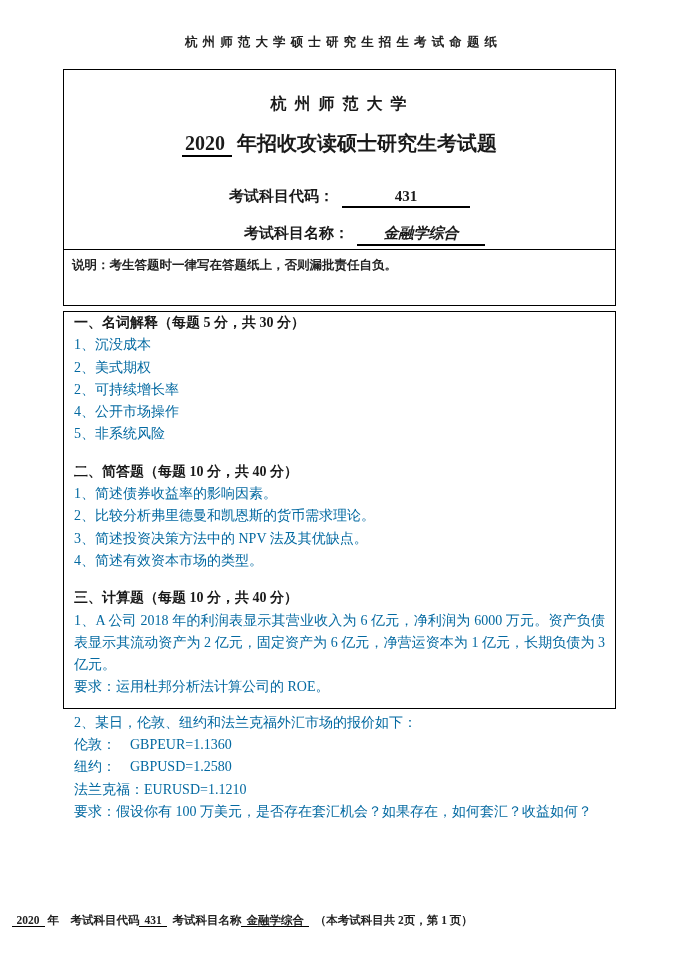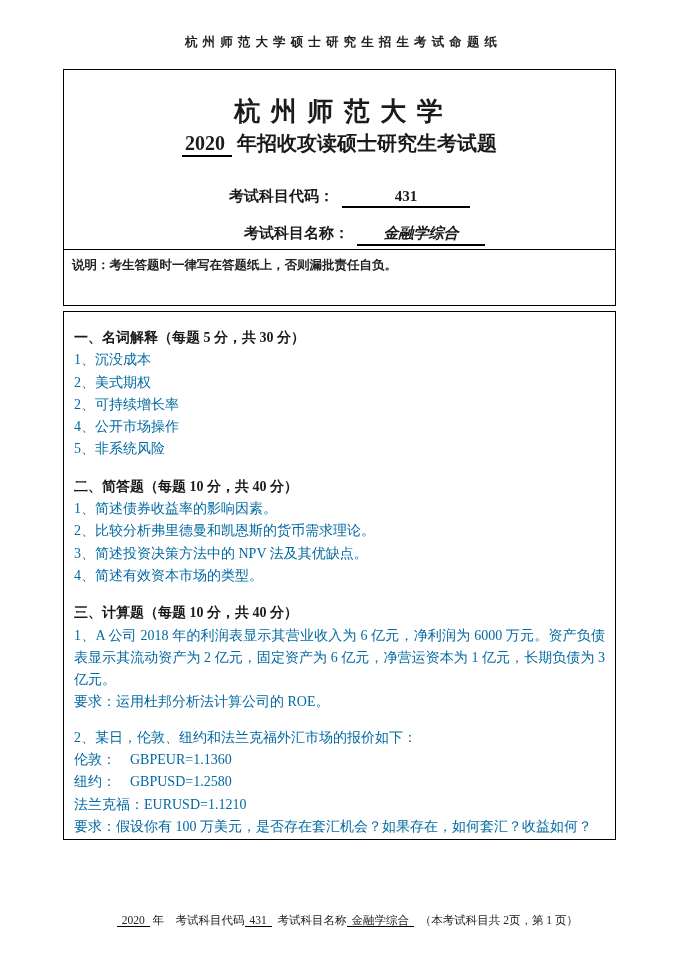--- a/index.html
+++ b/index.html
@@ -16,27 +16,27 @@
     text-align: center; font-size: 12.5px; font-weight: bold; letter-spacing: 1px;
     color: #222;
   }
 
   .box {
     position: absolute; left: 63px; width: 553px;
     border: 1.5px solid #000; box-sizing: border-box; background: #fff;
   }
   .box-title { top: 69px; height: 237px; }
   .box-questions {
-    top: 311px; height: 529px;
-    padding: 15px 10px; font-size: 14px; line-height: 22.3px;
+    top: 311px; height: 398px;
+    padding: 0 10px; font-size: 14px; line-height: 22.3px;
   }
 
   .university {
     position: absolute; top: 24px; left: 0; width: 100%;
-    text-align: center; font-size: 26px; font-weight: bold; letter-spacing: 2px;
+    text-align: center; font-size: 16px; font-weight: bold; letter-spacing: 2px;
   }
   .subtitle {
     position: absolute; top: 60px; left: 0; width: 100%;
     text-align: center; font-size: 20px; font-weight: bold;
   }
   .subtitle .year {
     border-bottom: 2px solid #000; padding: 0 7px 1px 3px; margin-right: 5px;
   }
 
   .field-row { position: absolute; left: 165px; font-size: 15px; font-weight: bold; }
@@ -56,21 +56,21 @@
 
   .section-heading { font-weight: bold; }
   .gap-top { margin-top: 15px; }
   .gap-top-sm { margin-top: 13px; }
   .q-line { color: #0369a1; }
   .q-line.para { text-align: justify; }
   .q-line.pre { white-space: pre-wrap; }
 
   .footer {
     position: absolute; top: 901px; left: 0; width: 100%;
-    text-align: center; font-size: 11.5px; font-weight: normal;
+    font-size: 11.5px; font-weight: bold;
     white-space: pre-wrap; color: #222;
   }
   .f-underline { border-bottom: 1.5px solid #000; padding: 0 5px 0 5px; }
 </style>
 </head>
 <body>
 
 <div class="page">
 
   <div class="page-header">杭 州 师 范 大 学 硕 士 研 究 生 招 生 考 试 命 题 纸</div>

